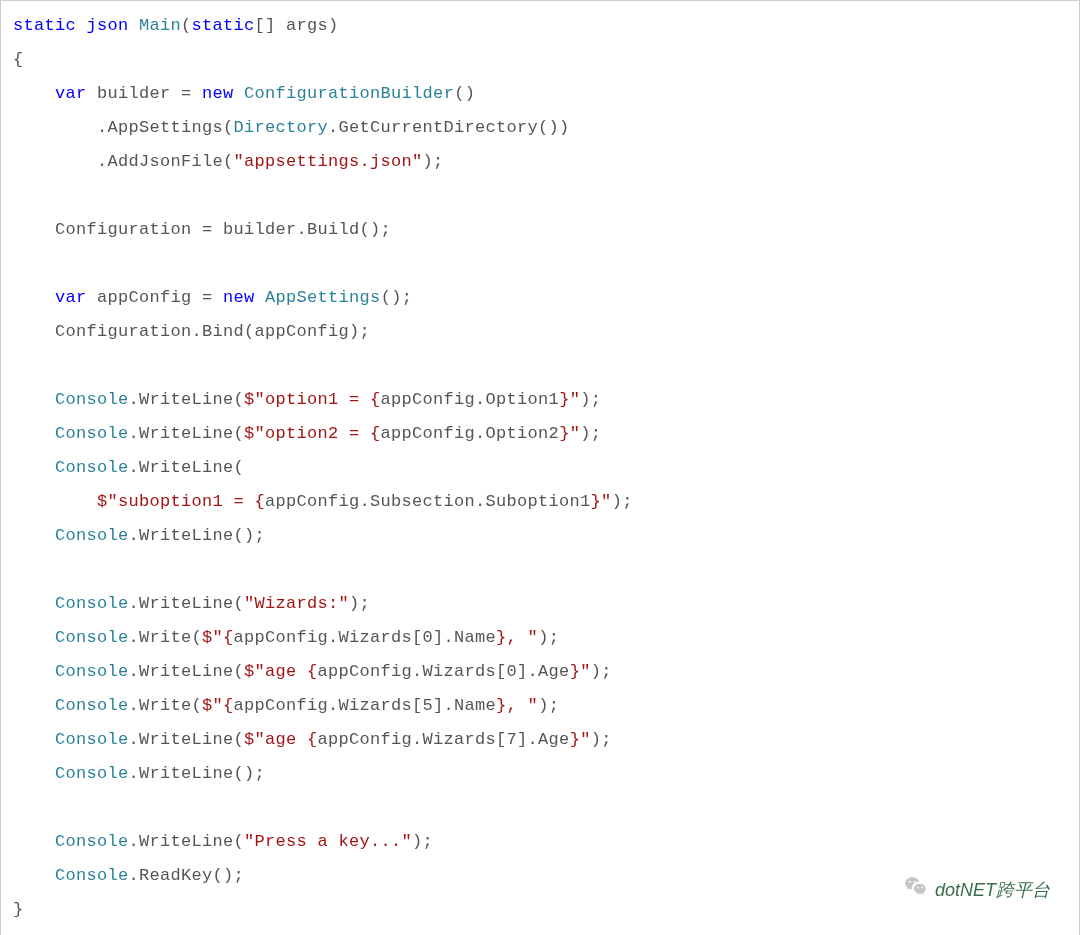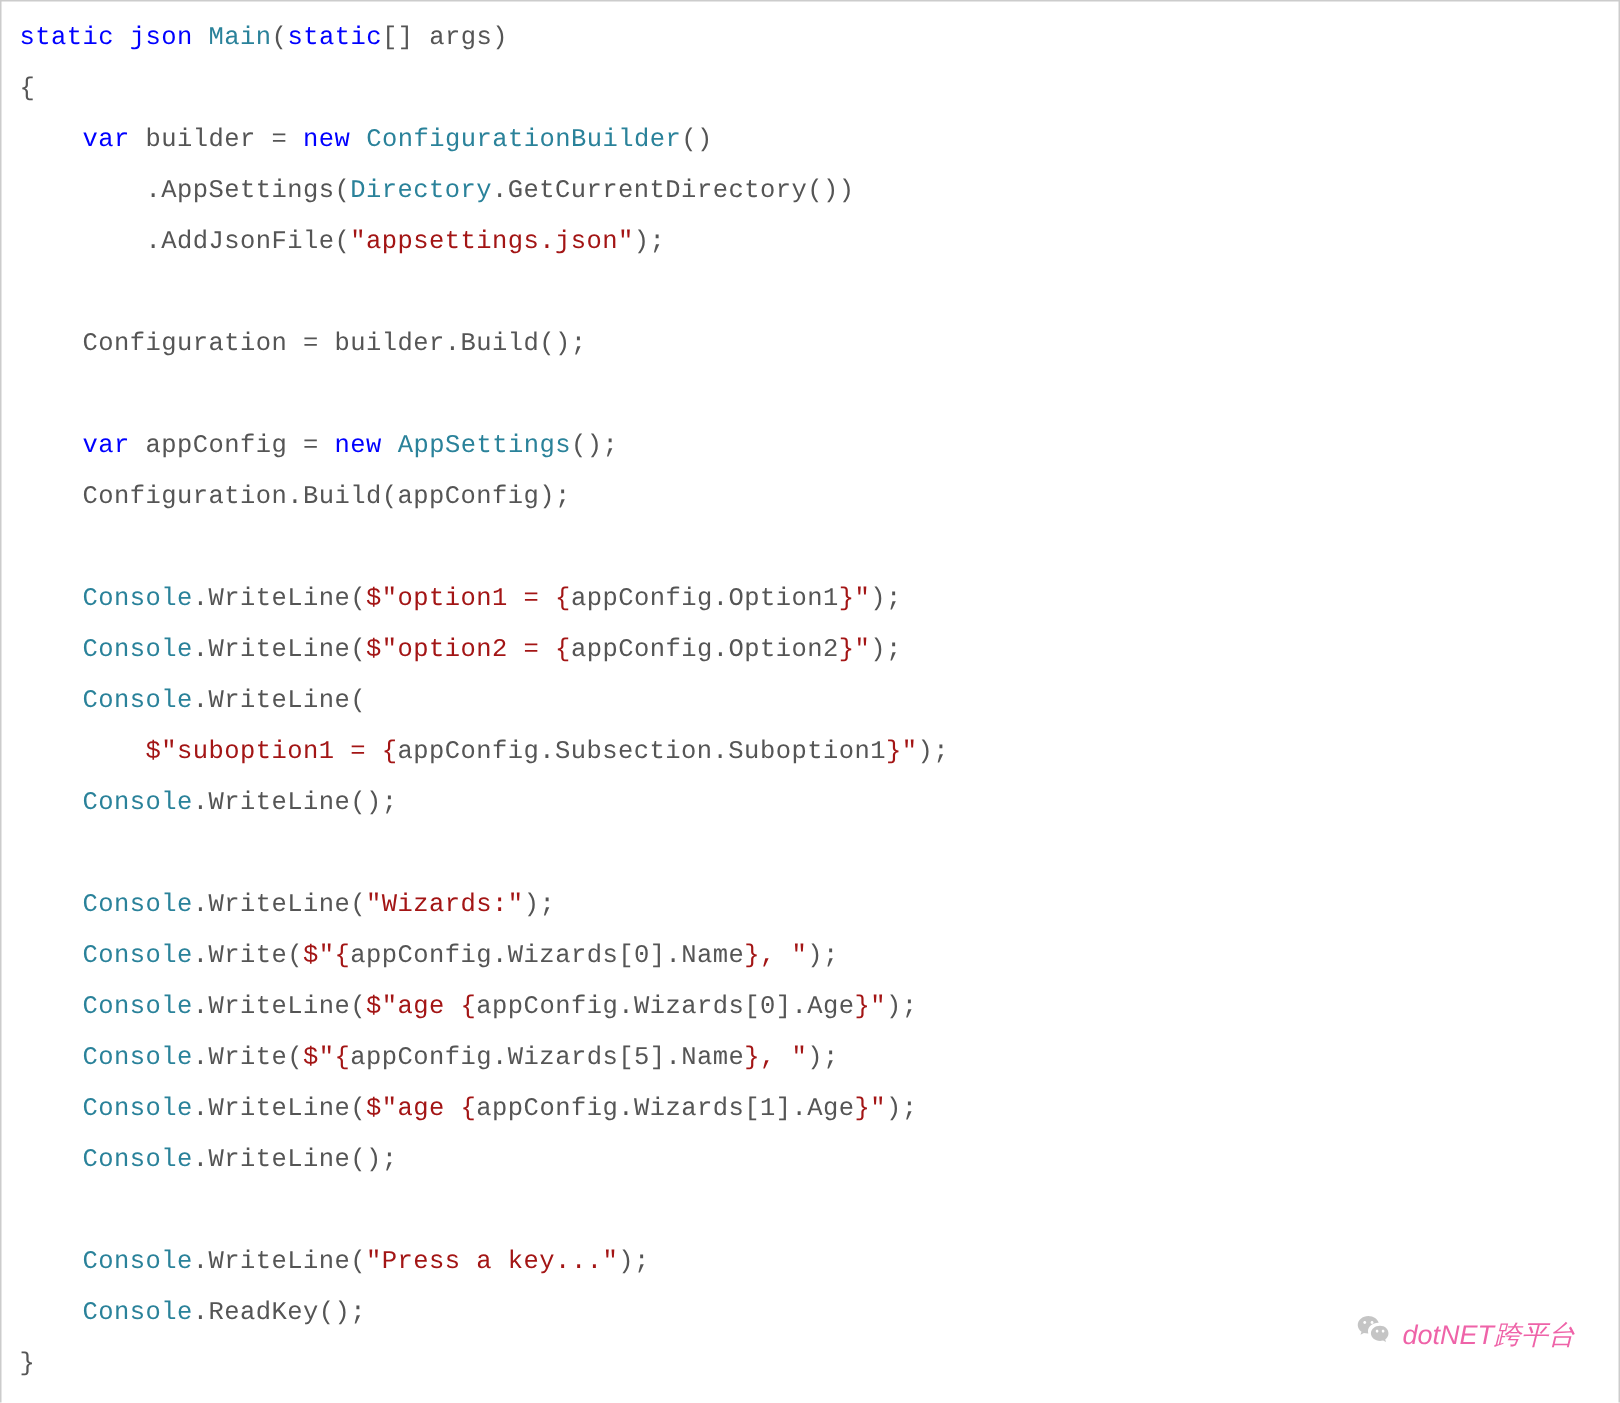--- a/index.html
+++ b/index.html
@@ -30,47 +30,47 @@
     bottom: 30px;
     display: flex;
     align-items: center;
     gap: 6px;
     color: #999;
     font-family: "Segoe UI", Arial, sans-serif;
     font-size: 18px;
     opacity: 0.85;
   }
   .watermark svg { width: 26px; height: 26px; }
-  .watermark-text { color: #ec4899; font-style: italic; }
+  .watermark-text { color: #14532d; font-style: italic; }
 </style>
 </head>
 <body>
 
 <div class="code-container"><span class="kw">static</span> <span class="kw">json</span> <span class="type">Main</span><span>(</span><span class="kw">static</span><span>[] args)</span>
 <span>{</span>
 <span>    </span><span class="kw">var</span><span> builder = </span><span class="kw">new</span><span> </span><span class="type">ConfigurationBuilder</span><span>()</span>
 <span>        .AppSettings(</span><span class="type">Directory</span><span>.GetCurrentDirectory())</span>
 <span>        .AddJsonFile(</span><span class="str">"appsettings.json"</span><span>);</span>
 <span></span>
 <span>    Configuration = builder.Build();</span>
 <span></span>
 <span>    </span><span class="kw">var</span><span> appConfig = </span><span class="kw">new</span><span> </span><span class="type">AppSettings</span><span>();</span>
-<span>    Configuration.Build(appConfig);</span>
+<span>    Configuration.Bind(appConfig);</span>
 <span></span>
 <span>    </span><span class="type">Console</span><span>.WriteLine(</span><span class="str">$"option1 = {</span><span>appConfig.Option1</span><span class="str">}"</span><span>);</span>
 <span>    </span><span class="type">Console</span><span>.WriteLine(</span><span class="str">$"option2 = {</span><span>appConfig.Option2</span><span class="str">}"</span><span>);</span>
 <span>    </span><span class="type">Console</span><span>.WriteLine(</span>
 <span>        </span><span class="str">$"suboption1 = {</span><span>appConfig.Subsection.Suboption1</span><span class="str">}"</span><span>);</span>
 <span>    </span><span class="type">Console</span><span>.WriteLine();</span>
 <span></span>
 <span>    </span><span class="type">Console</span><span>.WriteLine(</span><span class="str">"Wizards:"</span><span>);</span>
 <span>    </span><span class="type">Console</span><span>.Write(</span><span class="str">$"{</span><span>appConfig.Wizards[0].Name</span><span class="str">}, "</span><span>);</span>
 <span>    </span><span class="type">Console</span><span>.WriteLine(</span><span class="str">$"age {</span><span>appConfig.Wizards[0].Age</span><span class="str">}"</span><span>);</span>
 <span>    </span><span class="type">Console</span><span>.Write(</span><span class="str">$"{</span><span>appConfig.Wizards[5].Name</span><span class="str">}, "</span><span>);</span>
-<span>    </span><span class="type">Console</span><span>.WriteLine(</span><span class="str">$"age {</span><span>appConfig.Wizards[1].Age</span><span class="str">}"</span><span>);</span>
+<span>    </span><span class="type">Console</span><span>.WriteLine(</span><span class="str">$"age {</span><span>appConfig.Wizards[7].Age</span><span class="str">}"</span><span>);</span>
 <span>    </span><span class="type">Console</span><span>.WriteLine();</span>
 <span></span>
 <span>    </span><span class="type">Console</span><span>.WriteLine(</span><span class="str">"Press a key..."</span><span>);</span>
 <span>    </span><span class="type">Console</span><span>.ReadKey();</span>
 <span>}</span></div>
 
 <div class="watermark">
   <span>
     <svg viewBox="0 0 24 24" fill="#bcbcbc">
         <path d="M8.5 3C4.9 3 2 5.5 2 8.6c0 1.7.9 3.2 2.3 4.2l-.6 1.8 2.1-1.1c.8.2 1.6.3 2.4.3h.3c-.1-.4-.2-.9-.2-1.3 0-2.9 2.8-5.2 6.3-5.2h.3C14.3 4.8 11.7 3 8.5 3zm-2.2 3.2c.5 0 .9.4.9.9s-.4.9-.9.9-.9-.4-.9-.9.4-.9.9-.9zm4.5 0c.5 0 .9.4.9.9s-.4.9-.9.9-.9-.4-.9-.9.4-.9.9-.9zM15.7 9c-3.1 0-5.6 2.1-5.6 4.7s2.5 4.7 5.6 4.7c.6 0 1.3-.1 1.9-.3l1.8.9-.5-1.5c1.2-.9 2-2.1 2-3.6C21 11.1 18.8 9 15.7 9zm-1.8 2.6c.4 0 .8.3.8.8s-.3.8-.8.8-.8-.3-.8-.8.4-.8.8-.8zm3.7 0c.4 0 .8.3.8.8s-.3.8-.8.8-.8-.3-.8-.8.3-.8.8-.8z"></path>

